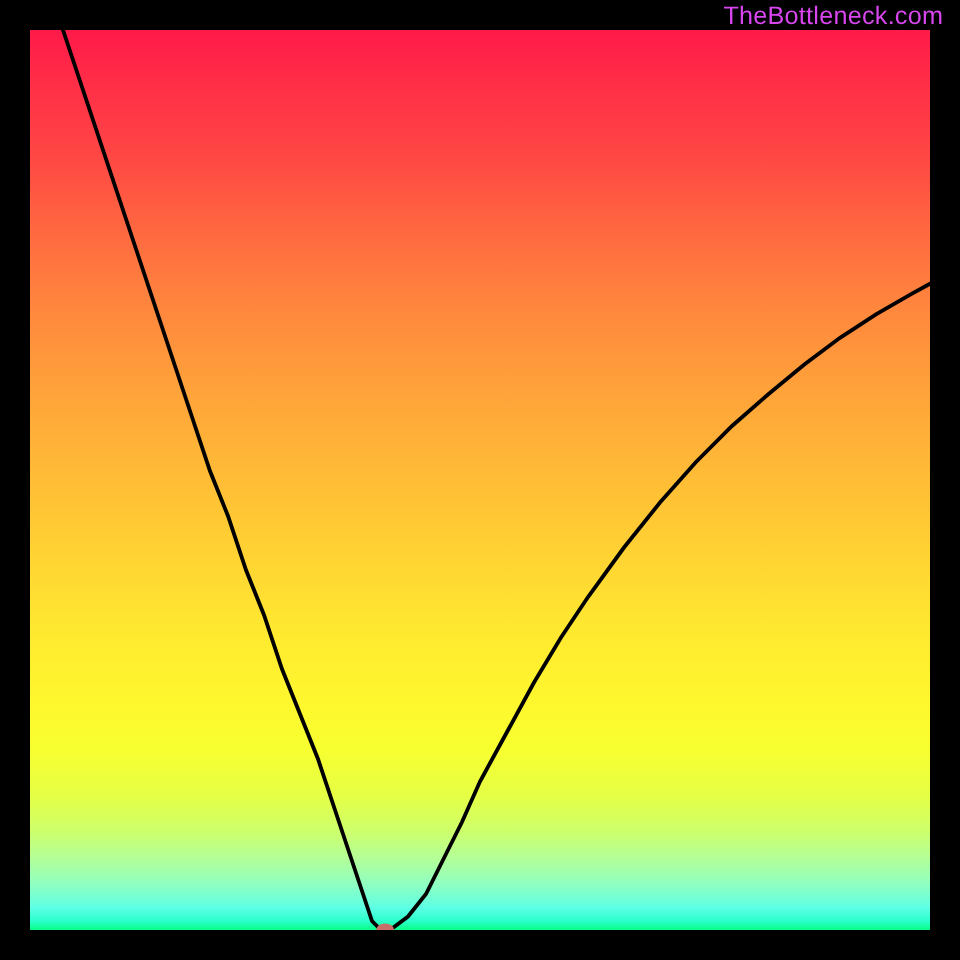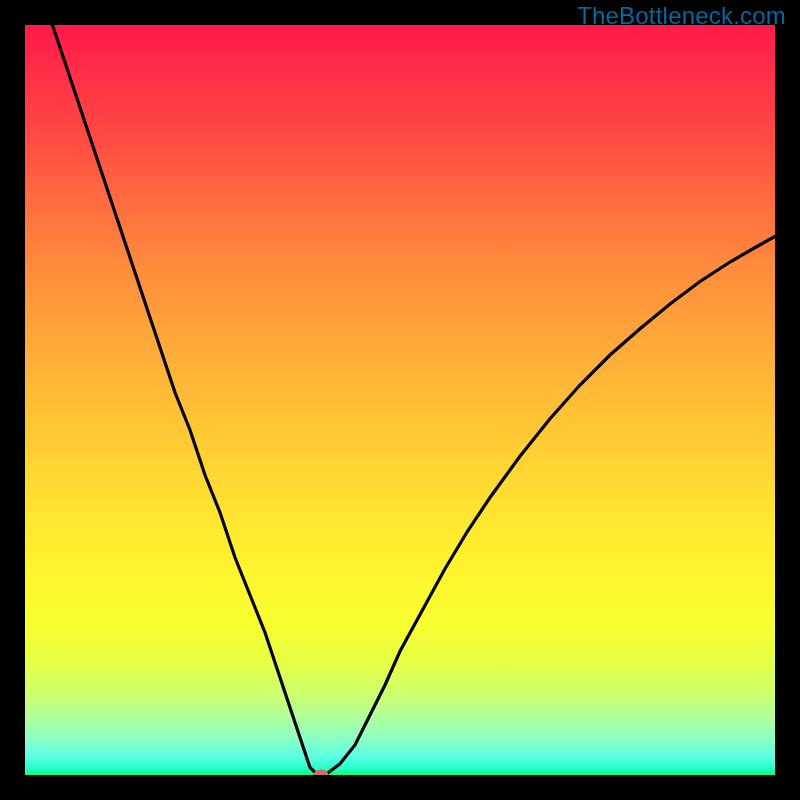--- a/index.html
+++ b/index.html
@@ -61,22 +61,22 @@
     width: 15px;
     height: 11px;
     border-radius: 50%;
     background: #c86f6a;
     transform: translate(-50%, -50%);
   }
   .watermark {
     position: absolute;
     top: 2px;
     right: 14px;
-    color: #0369a1;
-    font-size: 24px;
+    color: #d946ef;
+    font-size: 21px;
     font-weight: 500;
     letter-spacing: 0.2px;
   }
 </style>
 </head>
 <body>
 
 <div class="frame">
 
   <div class="plot">

